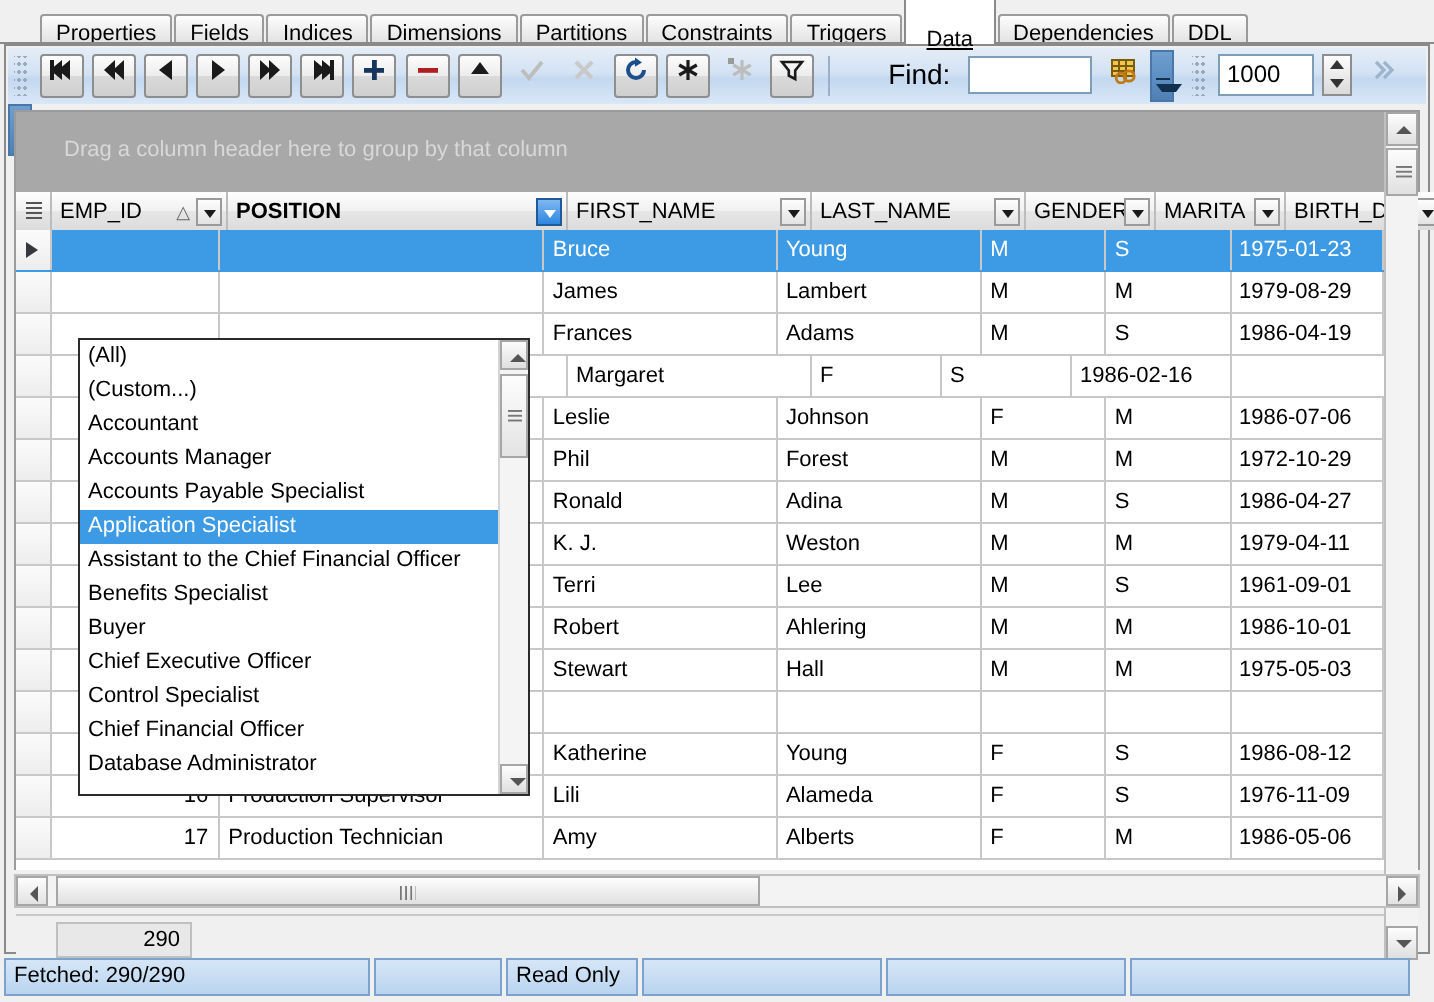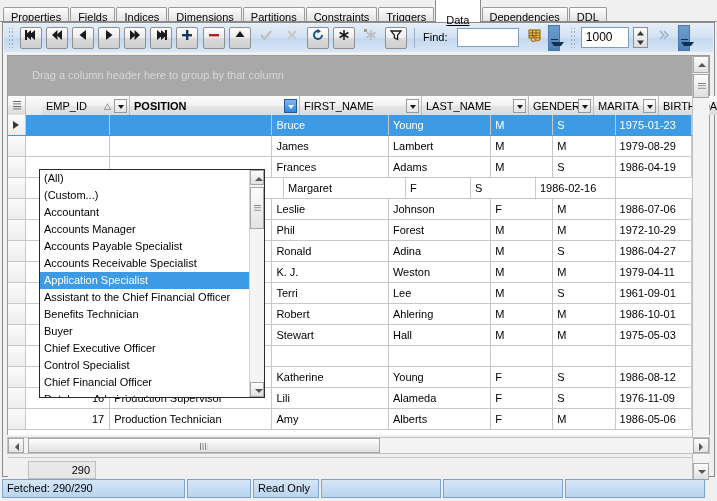--- a/index.html
+++ b/index.html
@@ -8,21 +8,21 @@
     font-family:"Liberation Sans", sans-serif;
     font-size:11px;
     background:#f0f0f0;
     color:#000;
     -webkit-font-smoothing:none;
   }
   .app{position:relative;width:717px;height:501px;background:#f0f0f0;}
 
   
   .tabstrip{position:absolute;left:0;top:0;width:717px;height:22px;background:#f0f0f0;}
-  .tabstrip .tabs{position:absolute;left:3px;top:0;display:flex;align-items:flex-end;height:22px;}
+  .tabstrip .tabs{position:absolute;left:20px;top:0;display:flex;align-items:flex-end;height:22px;}
   .tab{
     height:18px;line-height:18px;padding:0 7px;margin-right:1px;
     background:linear-gradient(to bottom,#fdfdfd 0%,#eaeaea 55%,#dcdcdc 100%);
     border:1px solid #9a9a9a;border-bottom:none;
     border-radius:2px 2px 0 0;
     font-size:11px;color:#000;white-space:nowrap;box-sizing:border-box;
     position:relative;top:3px;
   }
   .tab.active{
     background:#ffffff;height:21px;line-height:20px;top:0;
@@ -50,21 +50,21 @@
   .tbtn{
     display:inline-block;vertical-align:top;width:22px;height:22px;margin:3px 0 0 1px;
     background:linear-gradient(to bottom,#fdfdfd 0%,#ececec 50%,#dadada 51%,#cfcfcf 100%);
     border:1px solid #8e8e8e;border-radius:2px;box-sizing:border-box;
     text-align:center;line-height:20px;font-size:11px;color:#17365d;position:relative;
   }
   .tbtn.flat{background:none;border:1px solid transparent;}
   .tbtn.flat.dis{color:#b4b4b4;}
   .tbtn svg{display:block;margin:auto;}
   .tsep{display:inline-block;vertical-align:top;width:1px;height:20px;margin:4px 4px 0 4px;background:#9bb0c8;}
-  .findlabel{display:inline-block;vertical-align:top;line-height:26px;height:26px;margin-left:1px;font-size:11px;color:#000;}
+  .findlabel{display:inline-block;vertical-align:top;line-height:26px;height:26px;margin-left:22px;font-size:14px;color:#000;}
   .findbox{
     display:inline-block;vertical-align:top;width:62px;height:19px;margin:4px 0 0 6px;
     background:#fff;border:1px solid #7e9db9;box-sizing:border-box;
   }
   .numbox{
     display:inline-block;vertical-align:top;width:48px;height:21px;margin:3px 0 0 0;
     background:#fff;border:1px solid #7e9db9;box-sizing:border-box;
     font-size:12px;line-height:19px;padding-left:4px;color:#000;
   }
   .spin{display:inline-block;vertical-align:top;width:15px;height:21px;margin:3px 0 0 1px;
@@ -81,21 +81,21 @@
 
   
   .gridwrap{position:absolute;left:4px;top:32px;width:703px;height:380px;
     border:1px solid #9b9b9b;background:#fff;box-sizing:border-box;}
   .groupbox{
     position:absolute;left:0;top:0;width:684px;height:40px;
     background:#a8a8a8;color:#d8d8d8;font-size:11px;
     padding:13px 0 0 24px;box-sizing:border-box;
   }
   .hdrrow{position:absolute;left:0;top:40px;width:684px;height:19px;display:flex;
-    background:linear-gradient(to bottom,#fbfbfb,#e8e8e8);box-sizing:border-box;gap:16px;}
+    background:linear-gradient(to bottom,#fbfbfb,#e8e8e8);box-sizing:border-box;}
   .hcell{
     height:19px;box-sizing:border-box;border-right:1px solid #bcbcbc;
     background:linear-gradient(to bottom,#fdfdfd 0%,#f1f1f1 50%,#e6e6e6 51%,#dcdcdc 100%);
     display:flex;align-items:center;font-size:11px;position:relative;overflow:hidden;white-space:nowrap;
   }
   .hcell .htxt{padding-left:4px;flex:1;overflow:hidden;}
   .hcell.bold .htxt{font-weight:bold;}
   .filterbtn{
     width:13px;height:14px;margin-right:2px;flex:none;
     background:linear-gradient(to bottom,#fdfdfd,#e3e3e3);
@@ -563,24 +563,23 @@
         <div class="sbtn down arrD"></div>
       </div>
 
       <div class="popup">
         <div id="popup-items">
             <div class="pitem">(All)</div>
             <div class="pitem">(Custom...)</div>
             <div class="pitem">Accountant</div>
             <div class="pitem">Accounts Manager</div>
             <div class="pitem">Accounts Payable Specialist</div>
-            <div class="pitem">Accounts Receivable Specialist</div>
             <div class="pitem sel">Application Specialist</div>
             <div class="pitem">Assistant to the Chief Financial Officer</div>
-            <div class="pitem">Benefits Technician</div>
+            <div class="pitem">Benefits Specialist</div>
             <div class="pitem">Buyer</div>
             <div class="pitem">Chief Executive Officer</div>
             <div class="pitem">Control Specialist</div>
             <div class="pitem">Chief Financial Officer</div>
             <div class="pitem">Database Administrator</div>
           </div>
         <div class="pscroll">
           <div class="pbtn up arrU"></div>
           <div class="pthumb">
               <i></i>

